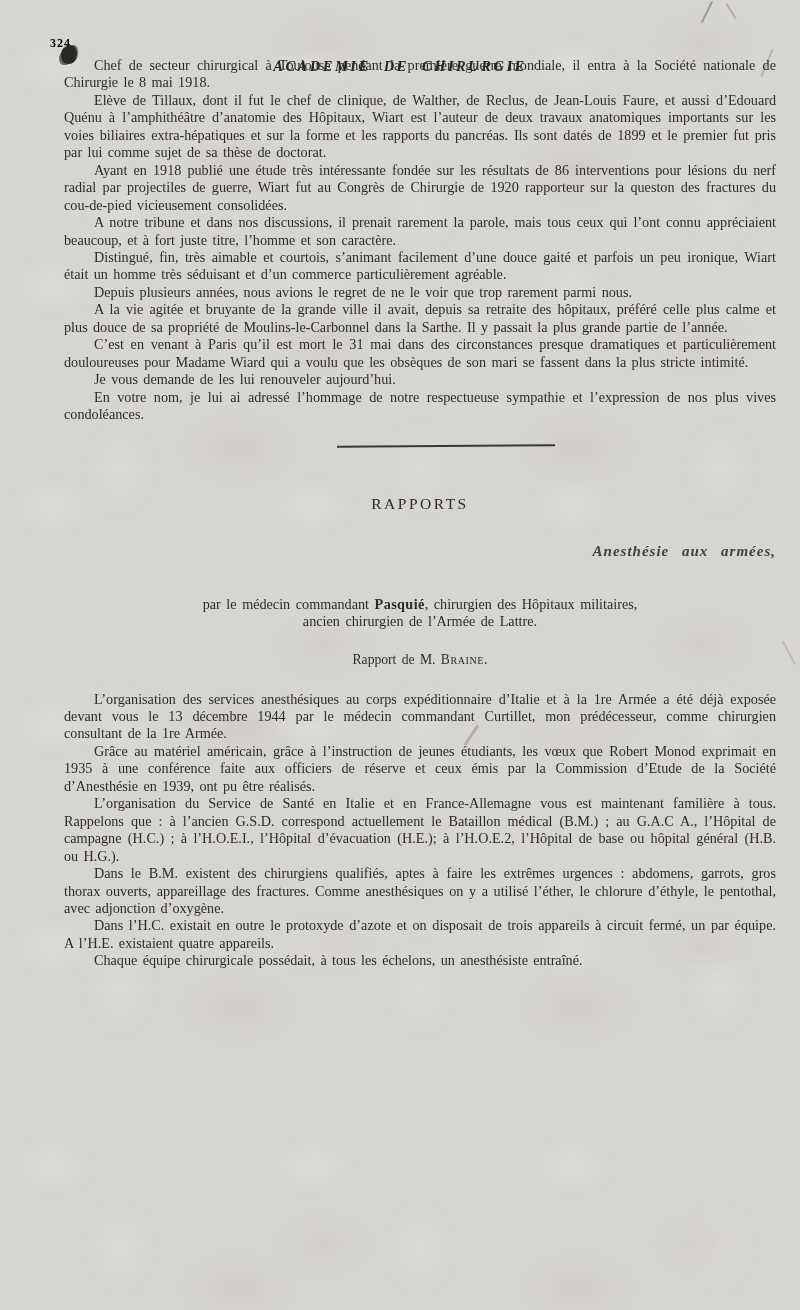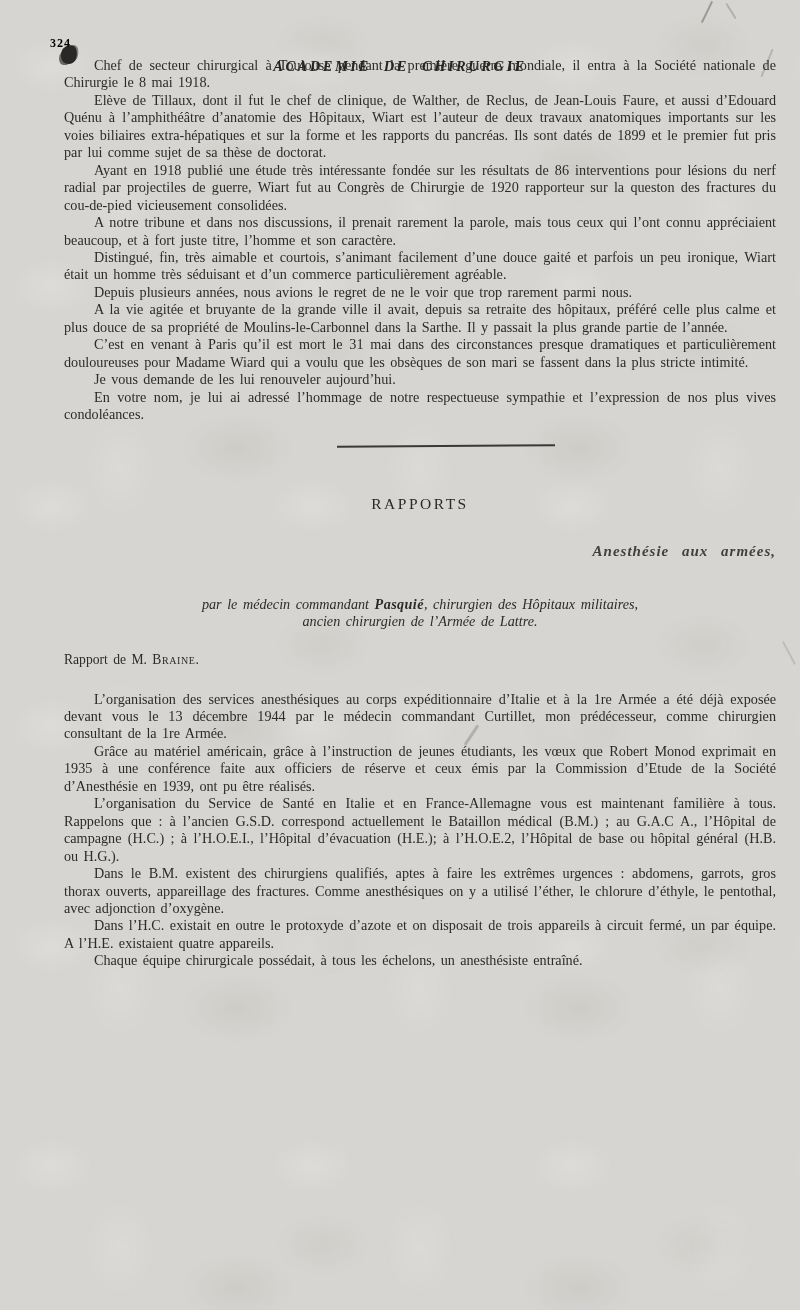--- a/index.html
+++ b/index.html
@@ -64,25 +64,25 @@
     color: #2b2926;
   }
   .article-title {
     text-align: right; margin: 30px 0 0 0;
     font-size: 15px; font-weight: bold; font-style: italic;
     letter-spacing: 1px; word-spacing: 8px;
     color: #404040;
   }
   .byline {
     text-align: center; margin: 36px 0 0 0;
-    font-size: 14.2px; line-height: 17.5px; word-spacing: 2px; font-style: italic;
+    font-size: 14.2px; line-height: 17.5px; word-spacing: 2px;
   }
   .byline .author-bold { font-weight: bold; letter-spacing: .4px; }
   .reporter-line {
-    margin: 21px 0 0 0;
+    text-align: center; margin: 21px 0 0 0;
     font-size: 13.6px; word-spacing: 2px;
   }
   .reporter-line .smallcaps { font-variant: small-caps; letter-spacing: .6px; }
 
   .report-body { margin-top: 23px; }
 
   .pencil-mark { position: absolute; background: rgba(82,79,74,.45); border-radius: 2px; }
   .pm-1 { right: 92px; top: 0px;  width: 2px; height: 24px; transform: rotate(26deg); }
   .pm-2 { right: 68px; top: 2px;  width: 2px; height: 18px; transform: rotate(-32deg); opacity:.6; }
   .pm-3 { right: 32px; top: 48px; width: 2px; height: 30px; transform: rotate(22deg); opacity:.55; }

